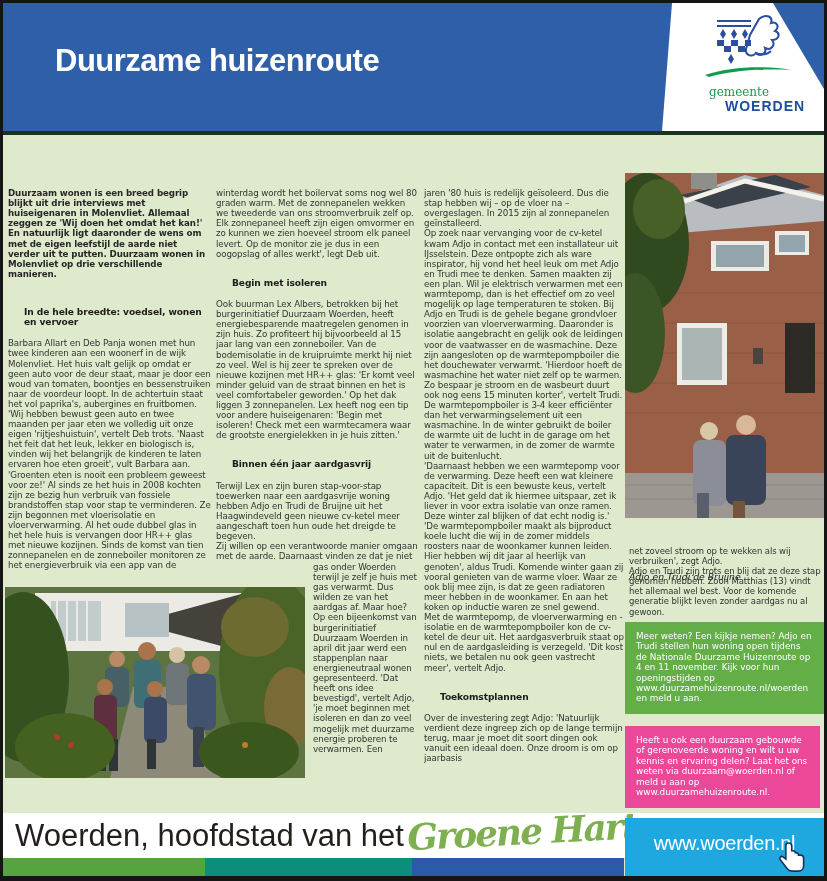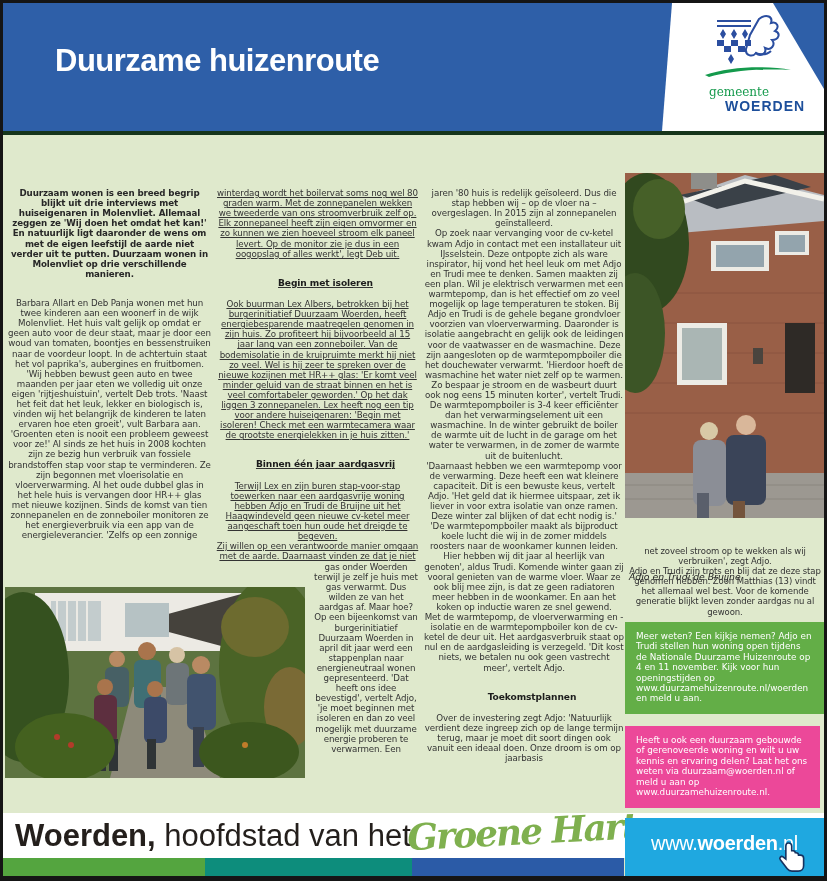--- a/index.html
+++ b/index.html
@@ -16,35 +16,35 @@
   .logo-gemeente{left:706px;top:82px;color:#159a4c;font-size:12px;font-family:"DejaVu Serif",serif;}
   .logo-woerden{left:722px;top:95px;color:#1d4f9b;font-size:14px;font-weight:bold;letter-spacing:1px;
     font-family:"Liberation Sans",sans-serif;}
   .darkline{left:3px;top:131px;width:821px;height:4px;background:#16351b;}
   .headline-band{left:3px;top:135px;width:821px;height:38px;background:#d9e7c5;}
   .headline{left:6px;top:5px;color:#12994e;font-size:25px;font-weight:bold;white-space:nowrap;
     transform:scaleX(.8);transform-origin:left top;letter-spacing:-0.5px;
     font-family:"Liberation Sans",sans-serif;}
   
   .col{color:#333;font-size:8.7px;line-height:10.1px;letter-spacing:-0.1px;overflow:hidden;
-       white-space:pre-line;text-align:center;}
+       white-space:pre-line;}
   .intro{font-weight:bold;color:#272727;margin-bottom:9px;}
   .subhead{font-weight:bold;color:#1c1c1c;margin:9px 0 1px;font-size:9.1px;white-space:normal;padding-left:16px;}
   .caption{font-style:italic;color:#222;font-size:9.3px;line-height:11px;margin-top:48px;}
   
   .gbox{color:#fff;font-size:8.8px;line-height:10.4px;padding:9px 11px;box-sizing:border-box;
         overflow:hidden;white-space:pre-line;}
   
   .footer-band{left:3px;top:813px;width:821px;height:45px;background:#fff;}
   .footer-text{left:12px;top:5px;font-family:"Liberation Sans",sans-serif;color:#241f1c;
     font-size:31px;white-space:nowrap;}
   .bluebox{left:625px;top:818px;width:199px;height:58px;background:#1fa8e0;}
   .bluebox-url{left:0;top:14px;width:100%;text-align:center;color:#fff;font-size:20px;
     font-family:"Liberation Sans",sans-serif;letter-spacing:-0.3px;}
-  .b{font-weight:bold;}
+  .b{font-weight:normal;}
 </style>
 </head>
 <body>
 
 <div class="page">
 
   <div class="abs header">
     <div class="abs header-white"></div>
     <div class="abs header-title">Duurzame huizenroute</div>
     <svg class="abs" style="left:700px;top:10px;" width="90" height="70" viewBox="0 0 90 70">
@@ -66,24 +66,25 @@
     </svg>
     <div class="abs logo-gemeente">gemeente</div>
     <div class="abs logo-woerden">WOERDEN</div>
   </div>
 
   <div class="abs darkline"></div>
 
 
   <div class="abs col" style="left:8px;top:178px;width:203px;height:392px;">
     <div class="intro">Duurzaam wonen is een breed begrip blijkt uit drie interviews met huiseigenaren in Molenvliet. Allemaal zeggen ze 'Wij doen het omdat het kan!' En natuurlijk ligt daaronder de wens om met de eigen leefstijl de aarde niet verder uit te putten. Duurzaam wonen in Molenvliet op drie verschillende manieren.</div>
+    <div class="subhead">In de hele breedte: voedsel, wonen en vervoer</div>
     <div>Barbara Allart en Deb Panja wonen met hun twee kinderen aan een woonerf in de wijk Molenvliet. Het huis valt gelijk op omdat er geen auto voor de deur staat, maar je door een woud van tomaten, boontjes en bessenstruiken naar de voordeur loopt. In de achtertuin staat het vol paprika's, aubergines en fruitbomen. 'Wij hebben bewust geen auto en twee maanden per jaar eten we volledig uit onze eigen 'rijtjeshuistuin', vertelt Deb trots. 'Naast het feit dat het leuk, lekker en biologisch is, vinden wij het belangrijk de kinderen te laten ervaren hoe eten groeit', vult Barbara aan. 'Groenten eten is nooit een probleem geweest voor ze!' Al sinds ze het huis in 2008 kochten zijn ze bezig hun verbruik van fossiele brandstoffen stap voor stap te verminderen. Ze zijn begonnen met vloerisolatie en vloerverwarming. Al het oude dubbel glas in het hele huis is vervangen door HR++ glas met nieuwe kozijnen. Sinds de komst van tien zonnepanelen en de zonneboiler monitoren ze het energieverbruik via een app van de energieleverancier. 'Zelfs op een zonnige</div>
   </div>
 
-  <div class="abs col" style="left:216px;top:178px;width:203px;height:384px;text-decoration:underline;">
+  <div class="abs col" style="left:216px;top:178px;width:203px;height:384px;">
     <div>winterdag wordt het boilervat soms nog wel 80 graden warm. Met de zonnepanelen wekken we tweederde van ons stroomverbruik zelf op. Elk zonnepaneel heeft zijn eigen omvormer en zo kunnen we zien hoeveel stroom elk paneel levert. Op de monitor zie je dus in een oogopslag of alles werkt', legt Deb uit.</div>
     <div class="subhead">Begin met isoleren</div>
     <div>Ook buurman Lex Albers, betrokken bij het burgerinitiatief Duurzaam Woerden, heeft energiebesparende maatregelen genomen in zijn huis. Zo profiteert hij bijvoorbeeld al 15 jaar lang van een zonneboiler. Van de bodemisolatie in de kruipruimte merkt hij niet zo veel. Wel is hij zeer te spreken over de nieuwe kozijnen met HR++ glas: 'Er komt veel minder geluid van de straat binnen en het is veel comfortabeler geworden.' Op het dak liggen 3 zonnepanelen. Lex heeft nog een tip voor andere huiseigenaren: 'Begin met isoleren! Check met een warmtecamera waar de grootste energielekken in je huis zitten.'</div>
     <div class="subhead">Binnen één jaar aardgasvrij</div>
     <div>Terwijl Lex en zijn buren stap-voor-stap toewerken naar een aardgasvrije woning hebben Adjo en Trudi de Bruijne uit het Haagwindeveld geen nieuwe cv-ketel meer aangeschaft toen hun oude het dreigde te begeven.
 Zij willen op een verantwoorde manier omgaan met de aarde. Daarnaast vinden ze dat je niet kunt protesteren tegen het winnen van olie en</div>
   </div>
 
   <div class="abs col" style="left:313px;top:562px;width:106px;height:220px;">gas onder Woerden terwijl je zelf je huis met gas verwarmt. Dus wilden ze van het aardgas af. Maar hoe? Op een bijeenkomst van burgerinitiatief Duurzaam Woerden in april dit jaar werd een stappenplan naar energieneutraal wonen gepresenteerd. 'Dat heeft ons idee bevestigd', vertelt Adjo, 'je moet beginnen met isoleren en dan zo veel mogelijk met duurzame energie proberen te verwarmen. Een</div>
 

